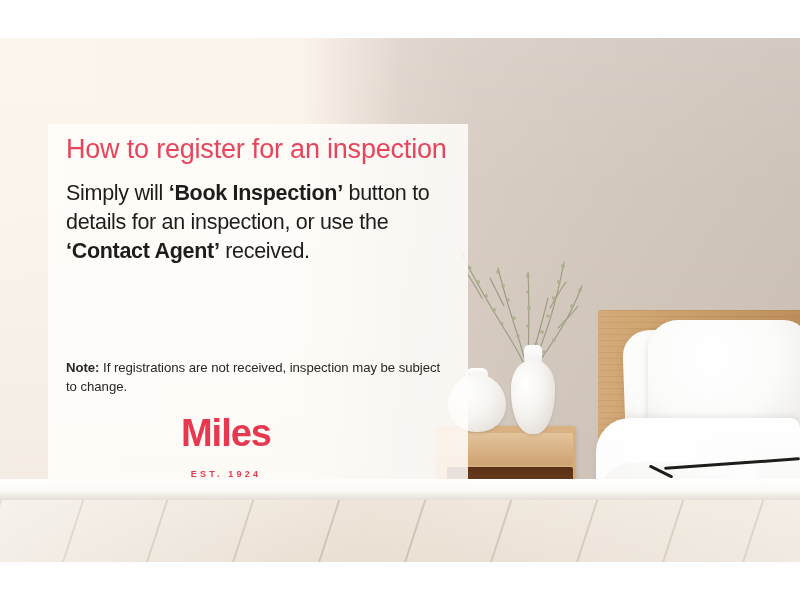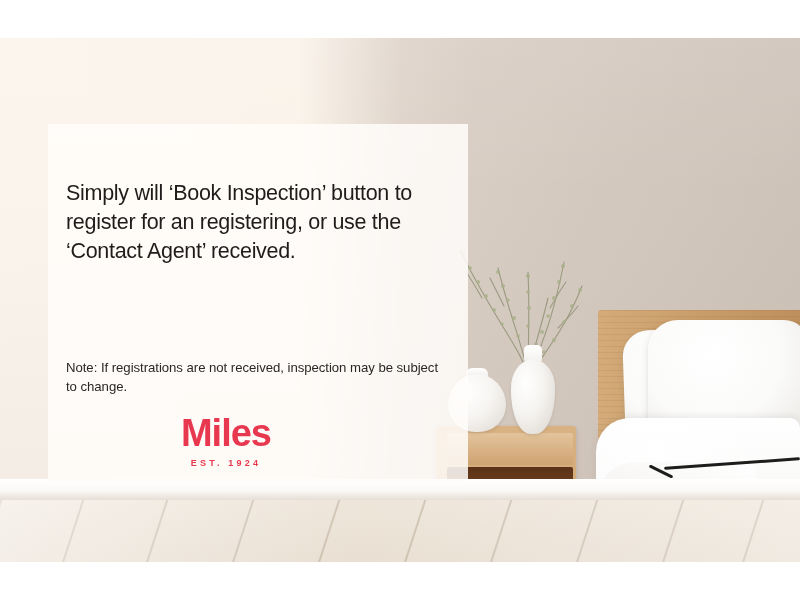--- a/index.html
+++ b/index.html
@@ -180,42 +180,42 @@
     position:absolute;left:18px;top:9px;
     color:#e8455c;
     font-size:27px;line-height:32px;font-weight:400;letter-spacing:-.2px;
     white-space:nowrap;
   }
   .lede{
     position:absolute;left:18px;top:55px;width:394px;
     color:#1f1d1b;
     font-size:21.5px;line-height:29px;font-weight:400;letter-spacing:-.3px;
   }
-  .lede b{font-weight:400;margin-top:28px;}
+  .lede b{font-weight:700;margin-top:28px;}
   .para{
     position:absolute;left:18px;top:164px;width:378px;
     color:#2a2724;
     font-size:13.2px;line-height:19px;font-weight:400;letter-spacing:-.05px;
   }
   .para2{
     position:absolute;left:18px;top:234px;width:378px;
     color:#2a2724;
     font-size:13.2px;line-height:19px;font-weight:400;letter-spacing:-.05px;
   }
-  .para2 b{font-weight:400;}
+  .para2 b{font-weight:700;}
 
   .logo{
     position:absolute;left:0;top:289px;width:356px;text-align:center;
   }
   .logo-word{
     color:#e8384f;font-size:38px;line-height:40px;font-weight:700;letter-spacing:-1px;
   }
   .logo-est{
     color:#e8384f;font-size:9px;line-height:14px;font-weight:700;letter-spacing:3.2px;
-    margin-top:3px;
+    margin-top:14px;
   }
 </style>
 </head>
 <body>
 
 <div class="screen">
 
   <div class="letterbox top"></div>
 
   <div class="photo">
@@ -302,23 +302,24 @@
       <div class="plank" style="left:520px; transform:rotate(18deg);"></div>
       <div class="plank" style="left:606px; transform:rotate(18deg);"></div>
       <div class="plank" style="left:692px; transform:rotate(18deg);"></div>
       <div class="plank" style="left:772px; transform:rotate(18deg);"></div>
       <div class="floor-sheen"></div>
     </div>
 
     <div class="panel">
       <div class="panel-inner">
 
+        <div class="heading">How to register for an inspection</div>
 
         <div class="lede">
-          <span>Simply will </span><b>‘Book Inspection’</b><span> button to register for an registering, or use the </span><b>‘Contact Agent’</b><span> received.</span>
+          <span>Simply will </span><b>‘Book Inspection’</b><span> button to details for an inspection, or use the </span><b>‘Contact Agent’</b><span> received.</span>
         </div>
 
 
         <div class="para2">
           <b>Note:</b><span> If registrations are not received, inspection may be subject to change.</span>
         </div>
 
         <div class="logo">
           <div class="logo-word">Miles</div>
           <div class="logo-est">EST. 1924</div>

